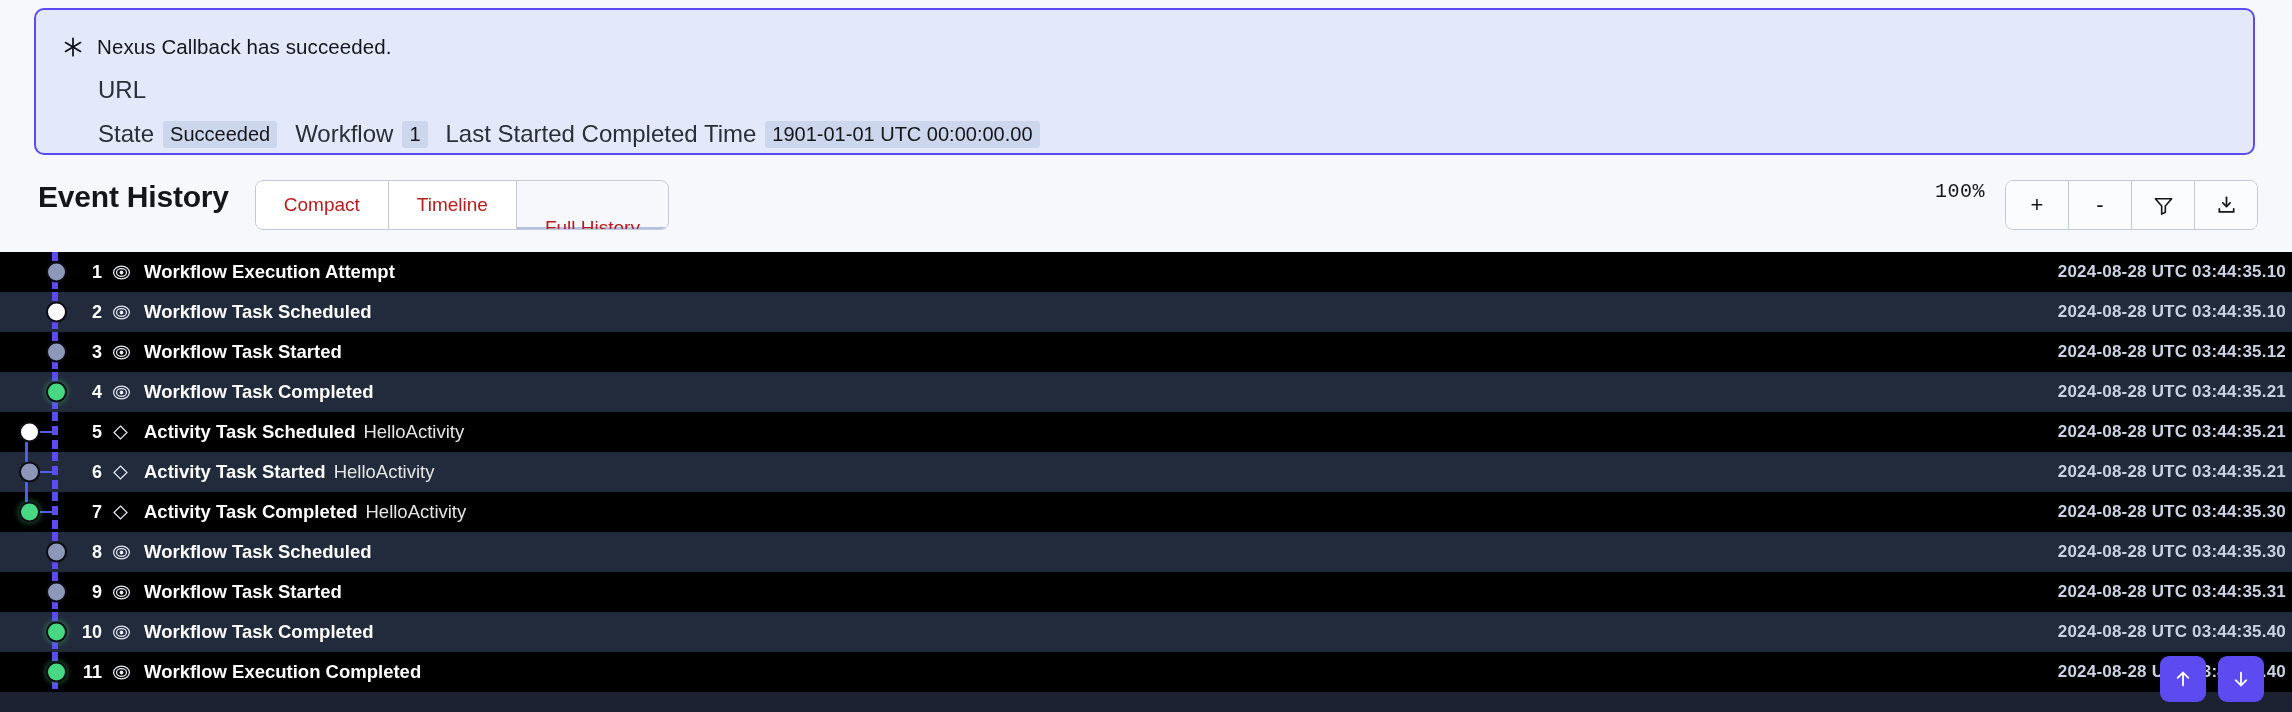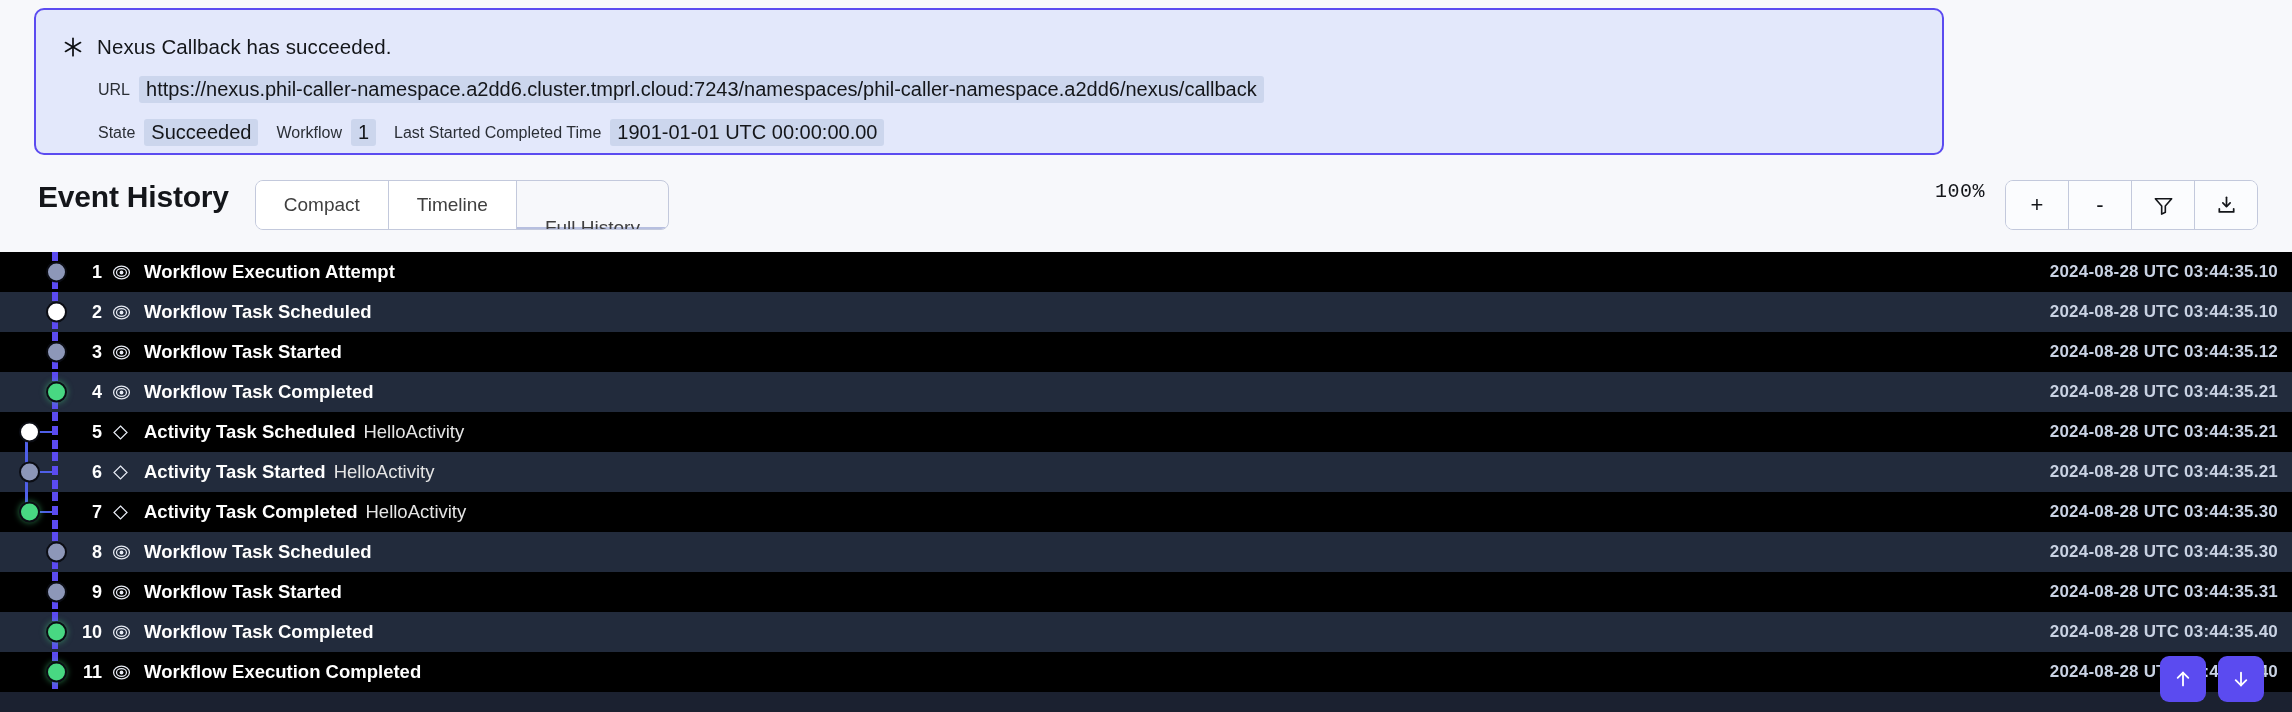--- a/index.html
+++ b/index.html
@@ -14,21 +14,21 @@
     height: 712px;
     background: #f7f8fb;
     overflow: hidden;
   }
 
   
   .banner {
     position: absolute;
     left: 34px;
     top: 8px;
-    width: 1910px;
+    width: 2221px;
     height: 147px;
     box-sizing: border-box;
     background: #e3e8fb;
     border: 2.5px solid #5b4bf0;
     border-radius: 10px;
     padding: 22px 26px 0 26px;
   }
   .banner-title-row {
     display: flex;
     align-items: center;
@@ -50,21 +50,21 @@
     display: flex;
     align-items: center;
     gap: 9px;
     margin-top: 14px;
     padding-left: 36px;
     font-size: 20px;
     color: #14161a;
   }
   .field-label {
     color: #2b2f36;
-    font-size: 16px;
+    font-size: 24px;
     white-space: nowrap;
   }
   .field-value {
     background: #ccd6ed;
     border-radius: 3px;
     padding: 2px 7px;
     font-size: 20px;
     color: #14161a;
     white-space: nowrap;
   }
@@ -95,21 +95,21 @@
     border-radius: 8px;
     overflow: hidden;
     height: 48px;
   }
   .seg-btn {
     display: flex;
     align-items: center;
     justify-content: center;
     padding: 0 28px;
     font-size: 19px;
-    color: #404040;
+    color: #b91c1c;
     background: #ffffff;
     border-right: 1px solid #c3c9dc;
     cursor: pointer;
     white-space: nowrap;
   }
   .seg-btn:last-child { border-right: none; margin-top: 46px; }
   .seg-btn.active { background: #b7bfdf; }
 
   .toolbar-spacer { flex: 1 1 auto; }
 
@@ -235,21 +235,21 @@
     white-space: nowrap;
     z-index: 4;
   }
   .row-detail {
     font-weight: normal;
     color: #e5e5e5;
     margin-left: 8px;
   }
   .row-time {
     position: absolute;
-    right: 14px;
+    right: 6px;
     font-size: 17px;
     font-weight: bold;
     color: #c9d2e3;
     letter-spacing: 0.2px;
     white-space: nowrap;
     z-index: 4;
     text-align: right;
   }
 
   
@@ -288,21 +288,20 @@
             <line x1="3.8" y1="7.2" x2="20.2" y2="16.8"></line>
             <line x1="3.8" y1="16.8" x2="20.2" y2="7.2"></line>
           </g>
         </svg>
       </span>
       <span class="banner-title">Nexus Callback has succeeded.</span>
     </div>
 
     <div class="banner-row">
       <span class="field-label">URL</span>
-      <span class="field-value">https://nexus.phil-caller-namespace.a2dd6.cluster.tmprl.cloud:7243/namespaces/phil-caller-namespace.a2dd6/nexus/callback</span>
     </div>
 
     <div class="banner-row state-row">
       <span class="field-label">State</span>
       <span class="field-value">Succeeded</span>
       <span class="field-label">Workflow</span>
       <span class="field-value">1</span>
       <span class="field-label">Last Started Completed Time</span>
       <span class="field-value">1901-01-01 UTC 00:00:00.00</span>
     </div>

